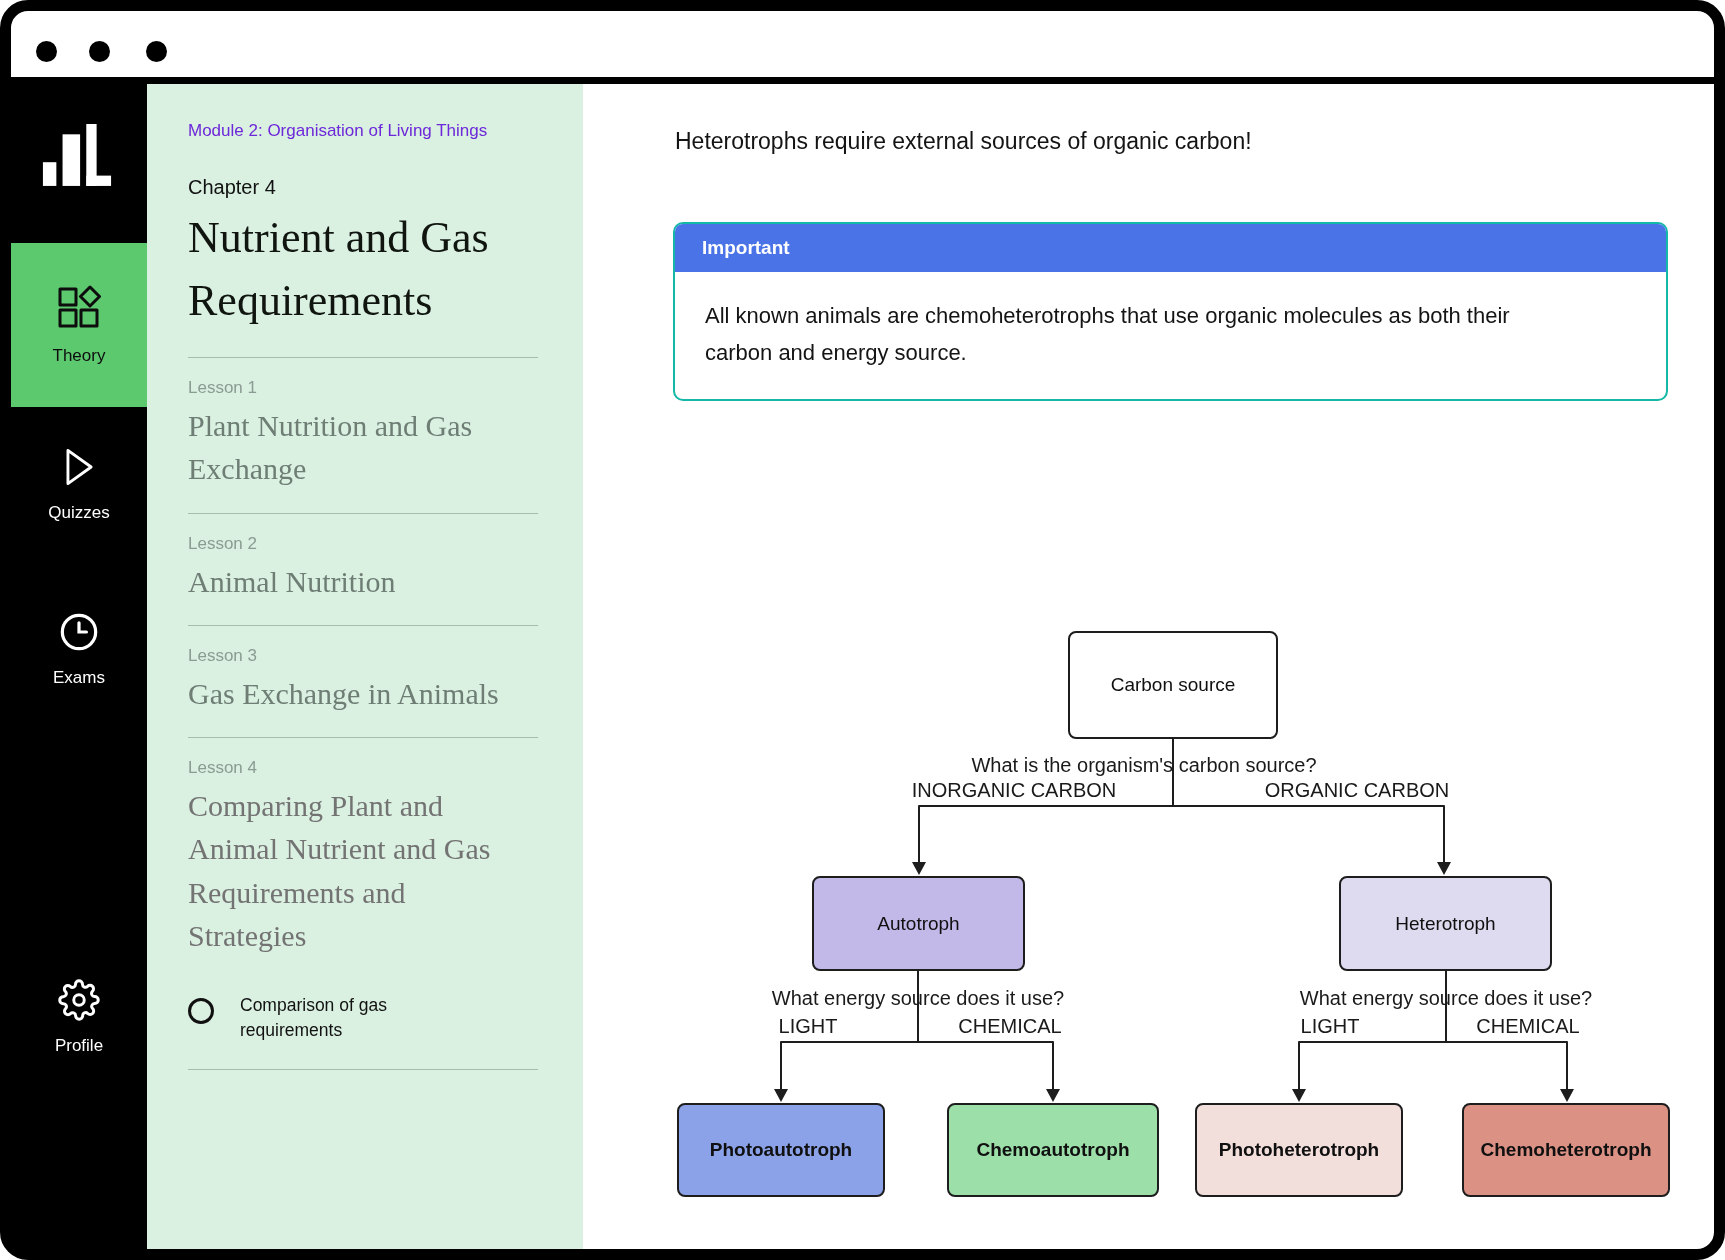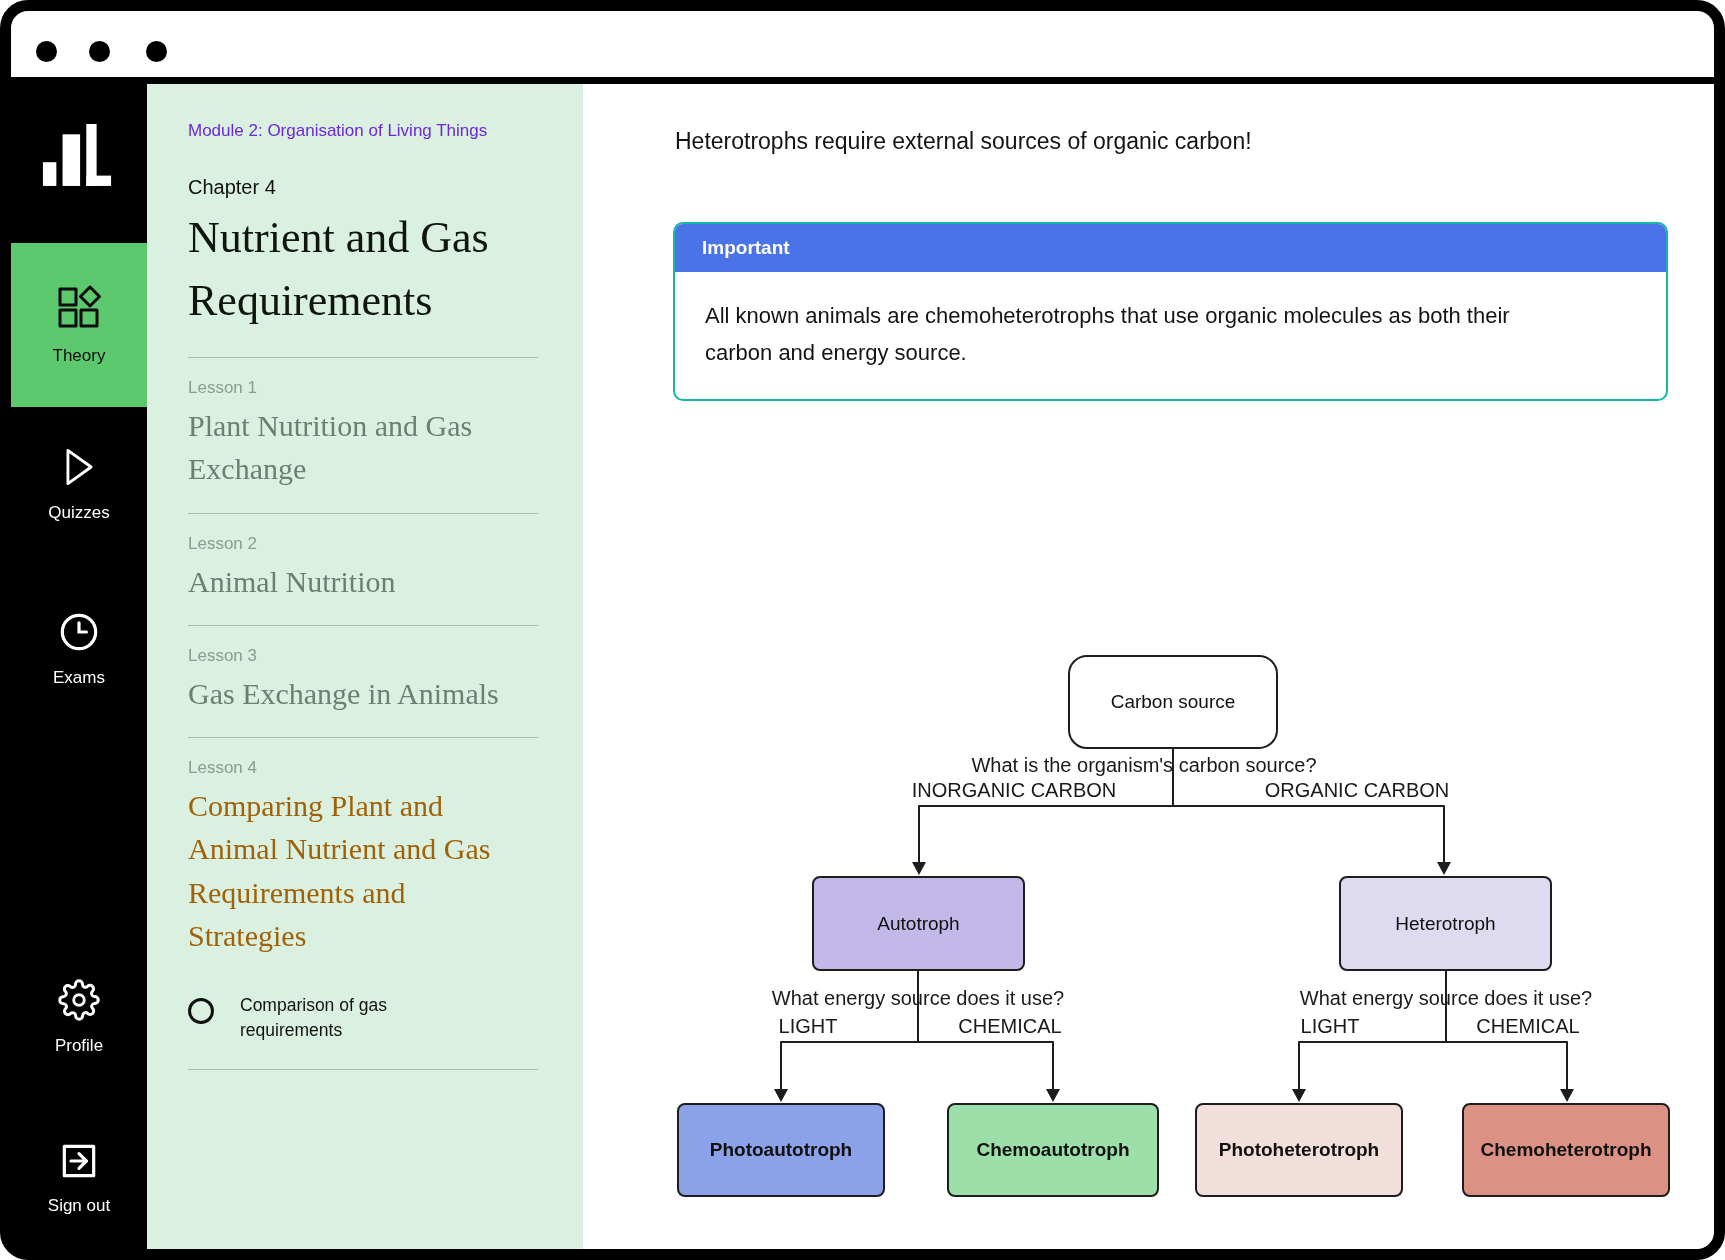--- a/index.html
+++ b/index.html
@@ -23,42 +23,42 @@
 
   
   .sidebar{position:absolute;left:147px;top:84px;width:436px;height:1165px;background:#daf0e1;z-index:3;box-sizing:border-box;padding:36px 45px 0 41px;}
   .module{font-size:17px;line-height:1.32em;color:#6d28d9;margin-bottom:34px;width:300px;}
   .chapter-label{font-size:20px;color:#121212;margin-bottom:8px;}
   .chapter-title{font-family:"Liberation Serif","DejaVu Serif",serif;font-size:44px;line-height:1.43em;color:#101510;margin-bottom:24px;width:330px;}
   .sb-divider{border:none;border-top:1px solid #a8bcae;width:350px;margin:0;}
   .lesson{padding:20px 0 22px;}
   .lesson-label{font-size:17px;color:#8b9c92;margin-bottom:6px;}
   .lesson-title{font-family:"Liberation Serif","DejaVu Serif",serif;font-size:30px;line-height:1.44em;color:#6e7e75;width:330px;cursor:pointer;}
-  .lesson.current .lesson-title{color:#a16207;}
+  .lesson.current .lesson-title{color:#737373;}
   .bullet-item{display:flex;gap:26px;margin-top:14px;align-items:flex-start;cursor:pointer;}
   .bullet{width:26px;height:26px;border-radius:50%;border:3px solid #101010;box-sizing:border-box;flex:none;margin-top:5px;}
   .bullet-item[data-state="filled"] .bullet{background:#101010;}
   .bullet-item[data-state="empty"] .bullet{background:transparent;}
   .bullet-text{font-size:17.5px;line-height:1.42em;color:#121212;width:240px;}
   .sb-divider.bottom{margin-top:26px;}
 
   
   .content{position:absolute;left:583px;top:84px;width:1132px;height:1165px;background:#fff;z-index:2;}
   .intro{position:absolute;left:92px;top:44px;font-size:23px;color:#141414;}
   .callout{position:absolute;left:90px;top:138px;width:995px;border:2px solid #14b8a6;border-radius:10px;overflow:hidden;background:#fff;box-sizing:border-box;}
   .callout-header{height:48px;background:#4b73e8;color:#fff;font-weight:bold;font-size:19px;line-height:48px;padding-left:27px;}
   .callout-body{padding:25px 30px 28px;font-size:22px;line-height:37px;color:#141414;max-width:850px;}
   .paragraph{position:absolute;left:92px;top:424px;width:955px;font-size:22.5px;line-height:38px;color:#141414;}
 
   
   .flowchart{position:absolute;left:0;top:491px;width:1132px;height:674px;}
   .fc-svg{position:absolute;left:0;top:0;}
   .fc-box{position:absolute;box-sizing:border-box;border:2px solid #1d1d1d;border-radius:8px;display:flex;align-items:center;justify-content:center;font-size:19px;color:#101010;text-align:center;}
   .fc-box.leaf{font-weight:bold;}
-  .fc-carbon{left:485px;top:80px;width:210px;height:94px;border-radius:19px;}
+  .fc-carbon{left:485px;top:56px;width:210px;height:108px;}
   .fc-auto{left:229px;top:301px;width:213px;height:95px;}
   .fc-hetero{left:756px;top:301px;width:213px;height:95px;}
   .fc-photoauto{left:94px;top:528px;width:208px;height:94px;}
   .fc-chemoauto{left:364px;top:528px;width:212px;height:94px;}
   .fc-photohet{left:612px;top:528px;width:208px;height:94px;}
   .fc-chemohet{left:879px;top:528px;width:208px;height:94px;}
   .fc-label{position:absolute;transform:translateX(-50%);font-size:20px;color:#1a1a1a;white-space:nowrap;}
   .fc-q1{left:561px;top:179px;}
   .fc-inorganic{left:431px;top:204px;}
   .fc-organic{left:774px;top:204px;}
@@ -123,30 +123,20 @@
   <div class="nav-item nav-profile">
     <span>
       <svg width="42" height="42" viewBox="0 0 24 24" fill="none" stroke="#fff" stroke-width="1.7" stroke-linejoin="round" stroke-linecap="round">
         <circle cx="12" cy="12" r="3"></circle>
         <path d="M19.4 15a1.65 1.65 0 0 0 .33 1.82l.06.06a2 2 0 0 1 0 2.83 2 2 0 0 1-2.83 0l-.06-.06a1.65 1.65 0 0 0-1.82-.33 1.65 1.65 0 0 0-1 1.51V21a2 2 0 0 1-2 2 2 2 0 0 1-2-2v-.09A1.65 1.65 0 0 0 9 19.4a1.65 1.65 0 0 0-1.82.33l-.06.06a2 2 0 0 1-2.83 0 2 2 0 0 1 0-2.83l.06-.06a1.65 1.65 0 0 0 .33-1.82 1.65 1.65 0 0 0-1.51-1H3a2 2 0 0 1-2-2 2 2 0 0 1 2-2h.09A1.65 1.65 0 0 0 4.6 9a1.65 1.65 0 0 0-.33-1.82l-.06-.06a2 2 0 0 1 0-2.83 2 2 0 0 1 2.83 0l.06.06a1.65 1.65 0 0 0 1.82.33H9a1.65 1.65 0 0 0 1-1.51V3a2 2 0 0 1 2-2 2 2 0 0 1 2 2v.09a1.65 1.65 0 0 0 1 1.51 1.65 1.65 0 0 0 1.82-.33l.06-.06a2 2 0 0 1 2.83 0 2 2 0 0 1 0 2.83l-.06.06a1.65 1.65 0 0 0-.33 1.82V9a1.65 1.65 0 0 0 1.51 1H21a2 2 0 0 1 2 2 2 2 0 0 1-2 2h-.09a1.65 1.65 0 0 0-1.51 1z"></path>
       </svg>
     </span>
     <span>Profile</span>
   </div>
 
-  <div class="nav-item nav-signout">
-    <span>
-      <svg width="40" height="40" viewBox="0 0 30 30" fill="none" stroke="#fff" stroke-width="2.4" stroke-linejoin="round" stroke-linecap="round">
-        <rect x="4" y="4" width="22" height="22"></rect>
-        <path d="M9 15 H20.5"></path>
-        <path d="M15 9.5 L20.5 15 L15 20.5"></path>
-      </svg>
-    </span>
-    <span>Sign out</span>
-  </div>
 </div>
 
 <div class="sidebar" style="background: rgb(218, 240, 225);">
   <div class="module">Module 2: Organisation of Living Things</div>
   <div class="chapter-label">Chapter 4</div>
   <div class="chapter-title">Nutrient and Gas Requirements</div>
   <hr class="sb-divider">
 
   <div class="lesson">
     <div class="lesson-label">Lesson 1</div>

